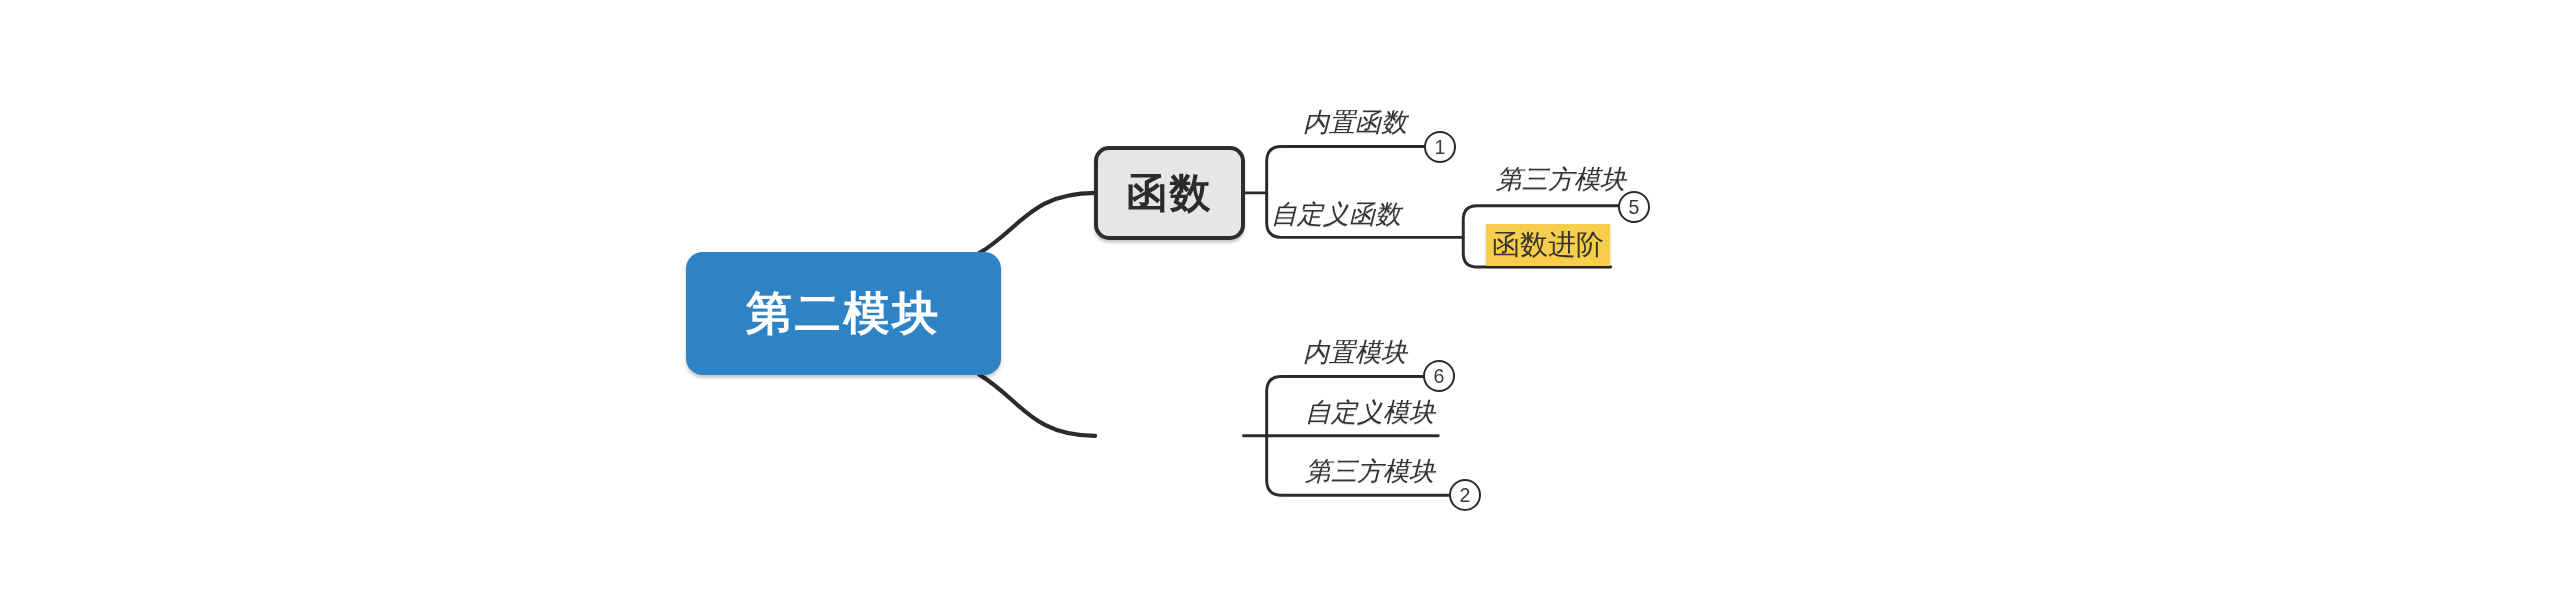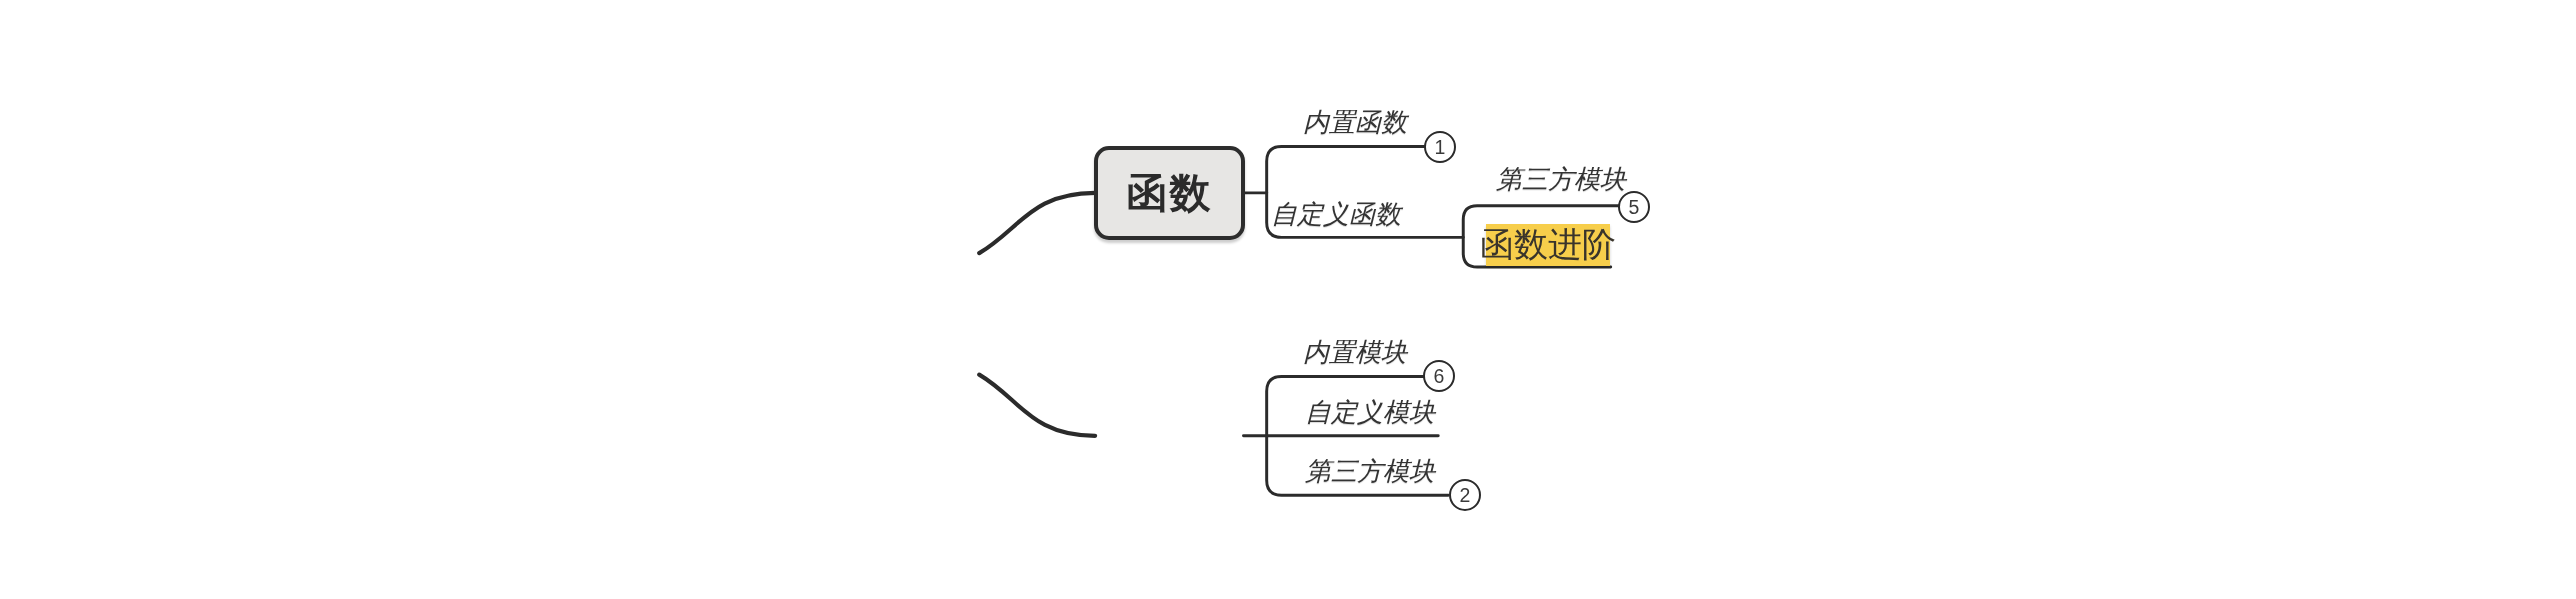--- a/index.html
+++ b/index.html
@@ -41,21 +41,21 @@
   }
   .label{
     position:absolute;z-index:2;color:var(--label-text);
     font-size:26px;line-height:32px;font-weight:500;white-space:nowrap;
     text-shadow:0 0.9px 0.9px rgba(0,0,0,0.15);
     font-style:italic;
   }
   .highlight{
     position:absolute;left:1486px;top:224px;width:124px;height:42px;z-index:2;
     background:var(--highlight-fill);color:var(--highlight-text);
-    font-size:34px;font-weight:500;white-space:nowrap;
+    font-size:28px;font-weight:500;white-space:nowrap;
     display:flex;align-items:center;justify-content:center;
     box-shadow:0 1.9px 2.8px rgba(0,0,0,0.18);
   }
   .badge{
     position:absolute;width:32px;height:32px;z-index:3;
     background:var(--badge-fill);border:2.8px solid var(--badge-border);border-radius:50%;
     transform:translate(-50%,-50%);
     display:flex;align-items:center;justify-content:center;
   }
   .badge span{color:var(--badge-text);font-size:19.5px;font-weight:400;}
@@ -68,20 +68,23 @@
   <svg class="wires" width="2576" height="599" viewBox="0 0 2778 646">
     <path class="w-thick" d="M1056,273 C1100,247 1112,208 1181,208"></path>
     <path class="w-thick" d="M1056,404 C1100,430 1112,470 1181,470"></path>
     <path class="w" d="M1341,208 H1366"></path>
     <path class="w" d="M1536,158 H1382 Q1366,158 1366,174 V240 Q1366,256 1382,256 H1578"></path>
     <path class="w" d="M1746,222 H1593 Q1578,222 1578,237 V273 Q1578,288 1593,288 H1737"></path>
     <path class="w" d="M1341,470 H1551"></path>
     <path class="w" d="M1536,406 H1382 Q1366,406 1366,422 V518 Q1366,534 1382,534 H1562"></path>
   </svg>
 
+  <div class="root-node">
+    <span>第二模块</span>
+  </div>
 
   <div class="topic" style="left:1094px;top:146px">
     <span>函数</span>
   </div>
 
 
   <div class="label" style="left:1303px;top:106px">内置函数</div>
 
   <div class="label" style="left:1271px;top:198px">自定义函数</div>
 

